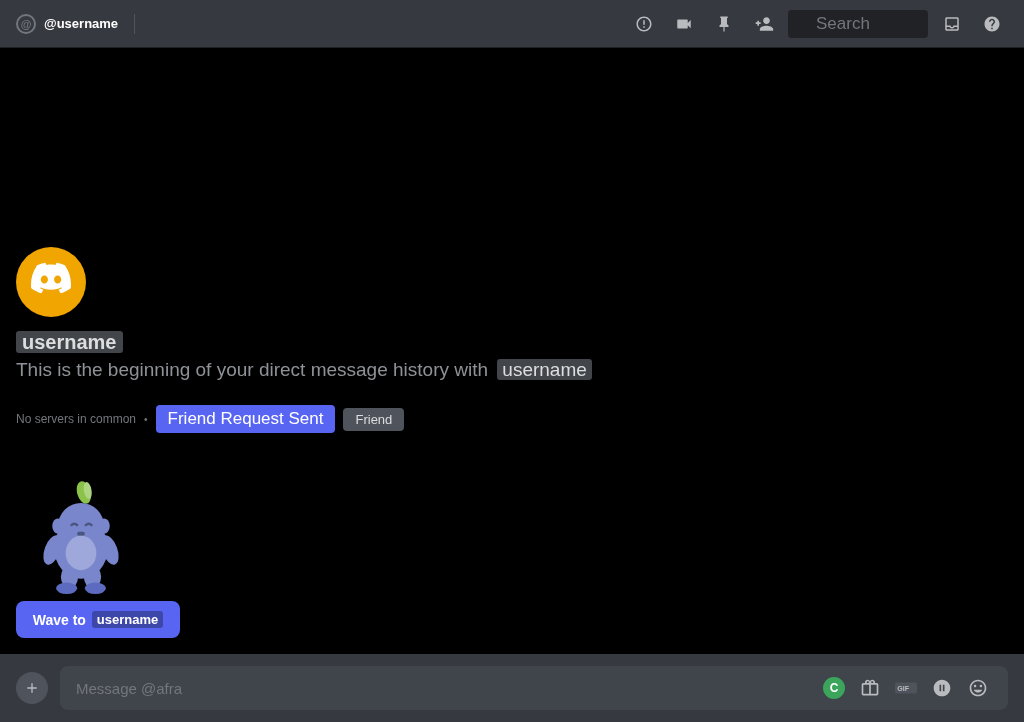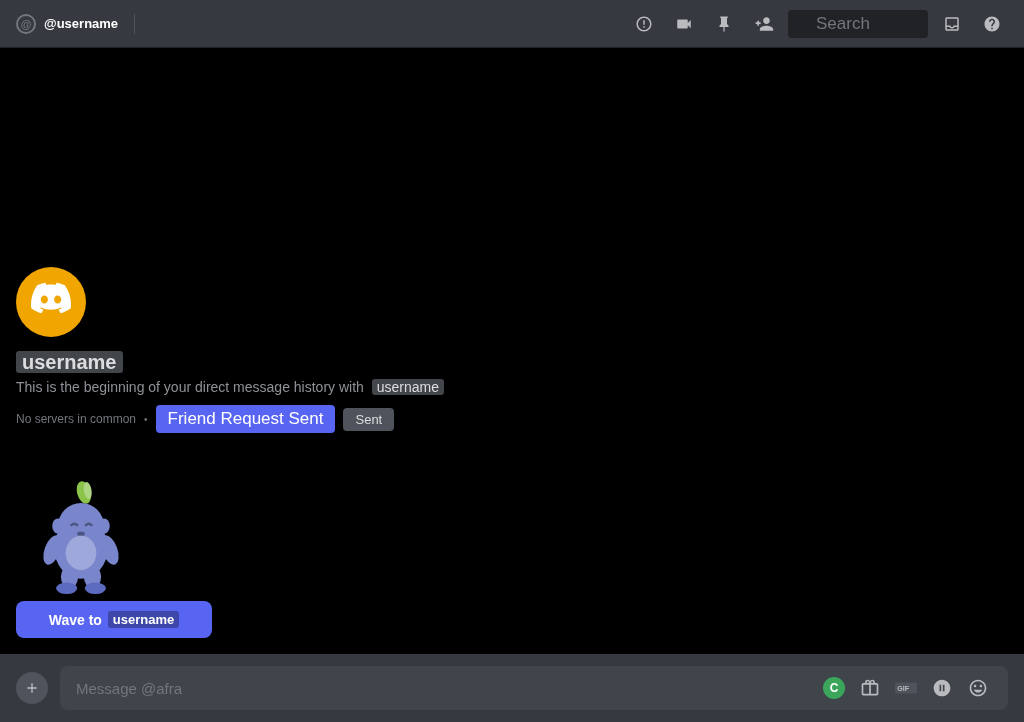--- a/index.html
+++ b/index.html
@@ -138,23 +138,23 @@
     }
 
     .dm-username {
       font-size: 22px;
       font-weight: 700;
       color: #fff;
       margin-bottom: 4px;
     }
 
     .dm-intro-text {
-      font-size: 14px;
+      font-size: 19px;
       color: #8e9297;
-      margin-bottom: 10px;
+      margin-bottom: 24px;
     }
 
     .dm-intro-text .username-highlight {
       background: #42454a;
       border-radius: 3px;
       padding: 0 4px;
       color: #dcddde;
     }
 
     .dm-meta-row {
@@ -210,21 +210,21 @@
       position: relative;
       margin-bottom: 0;
     }
 
     .wave-button {
       background: #5865f2;
       color: #fff;
       border: none;
       border-radius: 8px;
       padding: 10px 0;
-      width: 196px;
+      width: 164px;
       font-size: 14px;
       font-weight: 600;
       cursor: pointer;
       display: flex;
       align-items: center;
       justify-content: center;
       gap: 6px;
     }
 
     .wave-username-badge {
@@ -388,21 +388,21 @@
 
       <div class="dm-intro-text">
         <span>This is the beginning of your direct message history with</span>
         <span class="username-highlight" style="background:#42454a;border-radius:3px;padding:0 5px;color:#dcddde;margin-left:4px;">username</span>
       </div>
 
       <div class="dm-meta-row">
         <span class="no-servers-text">No servers in common</span>
         <span class="dot-separator">•</span>
         <button class="friend-request-btn">Friend Request Sent</button>
-        <button class="block-btn">Sent</button>
+        <button class="block-btn">Friend</button>
       </div>
     </div>
 
     <div class="wave-section">
 
       <div class="wave-mascot">
         <svg class="mascot-svg" viewBox="0 0 130 120" xmlns="http://www.w3.org/2000/svg">
 
           <ellipse cx="68" cy="12" rx="7" ry="12" fill="#8bc34a" transform="rotate(-15 68 12)"></ellipse>
           <ellipse cx="72" cy="10" rx="4" ry="9" fill="#aed581" transform="rotate(-10 72 10)"></ellipse>

